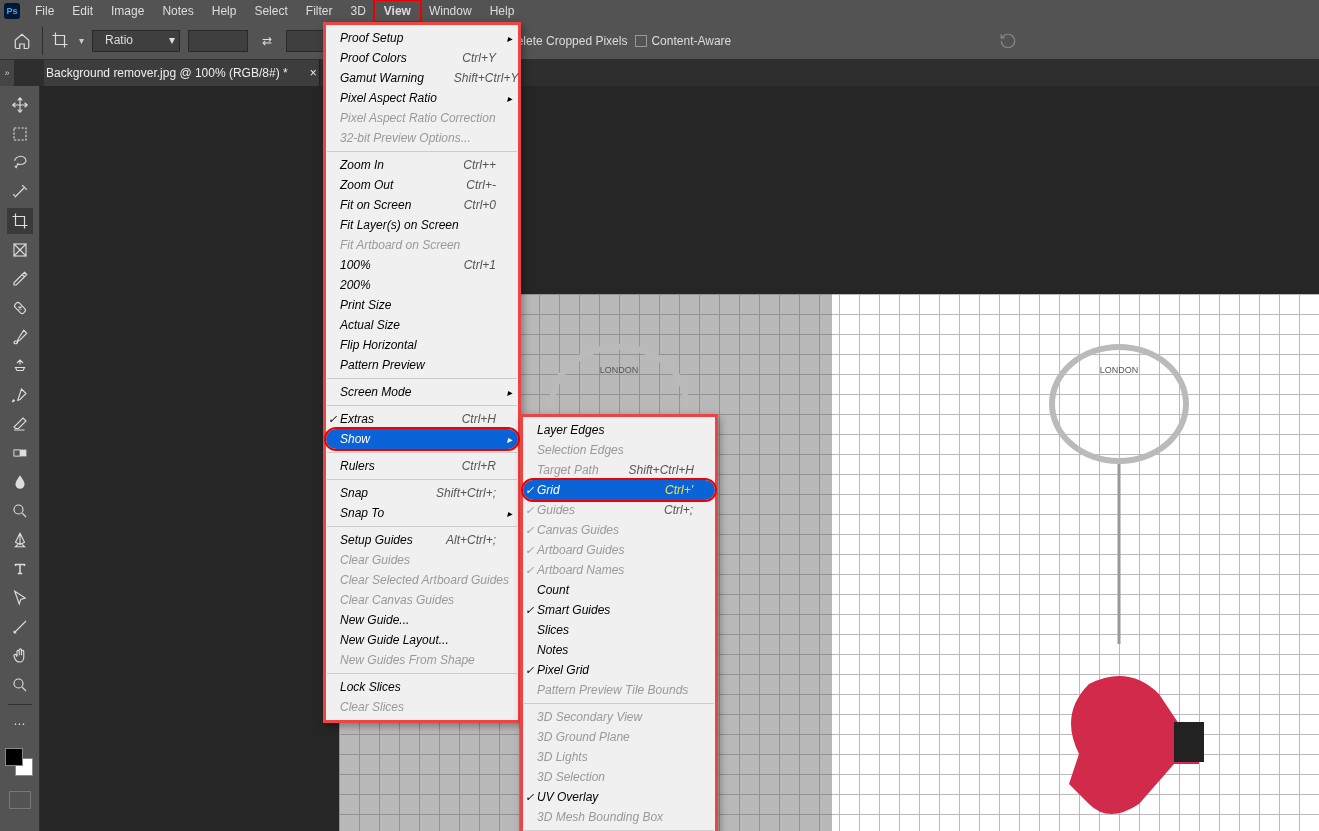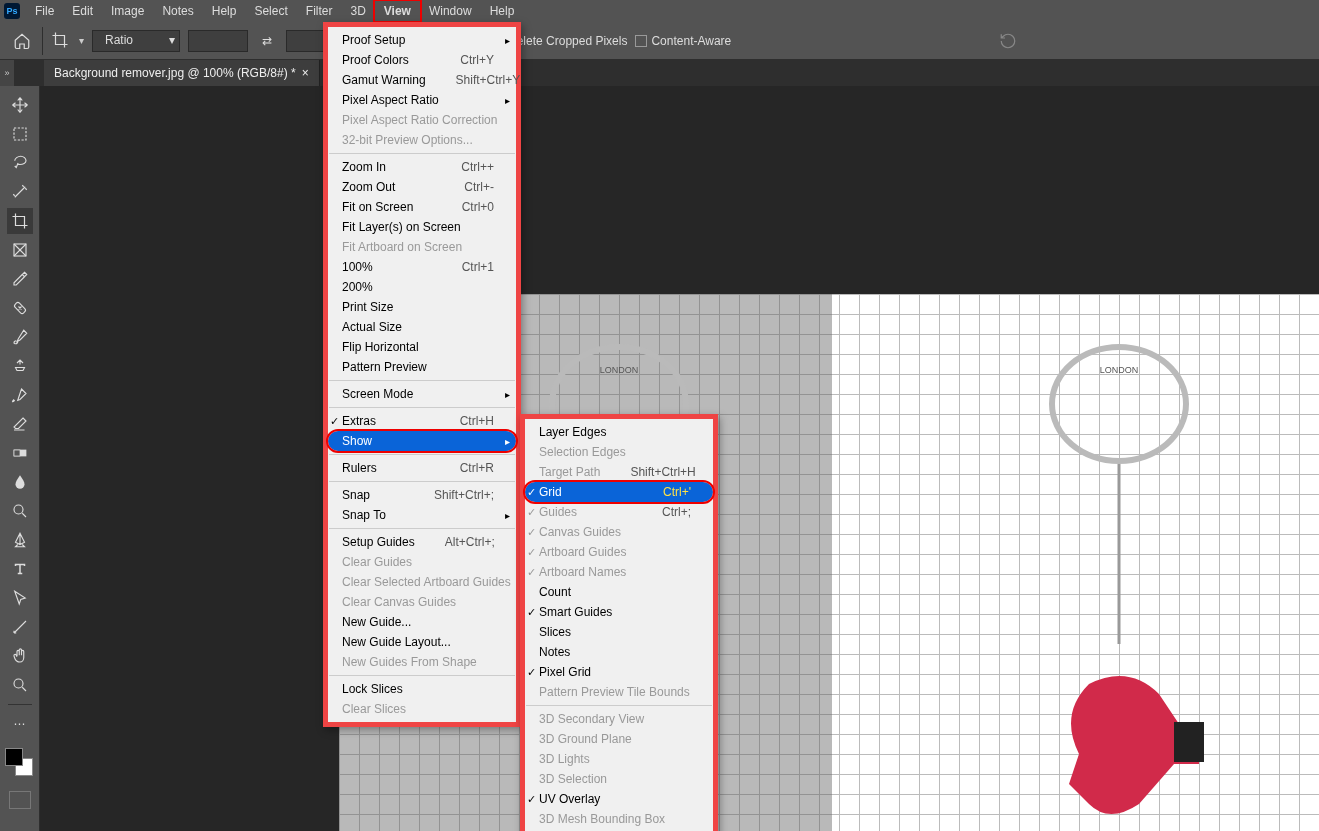--- a/index.html
+++ b/index.html
@@ -11,36 +11,36 @@
   .toolbar { background: #535353; height: 38px; border-bottom: 1px solid #2e2e2e; display: flex; align-items: center; padding-left: 10px; gap: 8px; }
   .tb-home { width: 24px; height: 24px; display: flex; align-items: center; justify-content: center; }
   .tb-crop { width: 20px; height: 20px; }
   .tb-select { background: #3f3f3f; border: 1px solid #2a2a2a; height: 22px; padding: 2px 18px 2px 12px; color: #ddd; min-width: 88px; position: relative; }
   .tb-input { background: #3f3f3f; border: 1px solid #2a2a2a; height: 22px; width: 60px; }
   .tb-btn { width: 22px; height: 22px; display: flex; align-items:center; justify-content:center; }
   .tb-check { display: flex; align-items: center; gap: 4px; }
   .chkbox { width: 12px; height: 12px; border: 1px solid #999; display: inline-block; position: relative; }
   .chkbox.checked::after { content: '✓'; color: #fff; font-size: 10px; position: absolute; top: -2px; left: 0; }
   .tabbar { background: #2e2e2e; height: 26px; display: flex; align-items: stretch; padding-left: 44px; }
-  .doc-tab { background: #3d3d3d; padding: 4px 10px; display: flex; align-items: center; gap: 6px; border-right: 1px solid #222; font-size: 11px; color: #eee; }
+  .doc-tab { background: #3d3d3d; padding: 4px 2px; display: flex; align-items: center; gap: 22px; border-right: 1px solid #222; font-size: 11px; color: #eee; }
   .doc-tab .close { font-size: 12px; cursor: default; }
   .sidebar { position: absolute; left: 0; top: 86px; width: 40px; background: #535353; height: 745px; display: flex; flex-direction: column; align-items: center; padding-top: 6px; gap: 3px; border-right: 1px solid #2e2e2e;}
   .expand-sidebar { position: absolute; left: 0; top: 60px; width: 14px; height: 26px; background: #454545; display:flex; align-items:center; justify-content:center; font-size:9px; color:#ccc;}
   .tool { width: 26px; height: 26px; display: flex; align-items: center; justify-content: center; color: #ddd; cursor: default; }
   .tool svg { width: 18px; height: 18px; }
   .tool.active { background: #3a3a3a; }
   .swatches { margin-top: 8px; position: relative; width: 30px; height: 30px; }
   .swatch-fg { position: absolute; width: 18px; height: 18px; background: #000; border: 1px solid #888; top: 0; left: 0; }
   .swatch-bg { position: absolute; width: 18px; height: 18px; background: #fff; border: 1px solid #888; top: 10px; left: 10px; }
   .qm { margin-top:10px; width:22px; height:18px; border:1px solid #777;}
   .canvas { position: absolute; left: 40px; top: 86px; right: 0; bottom: 0; background: #262626; }
   .workarea { position: absolute; left: 299px; top: 208px; width: 980px; height: 537px; background: #fff; }
   .grid { position: absolute; inset: 0; background-size: 20px 20px; background-image: linear-gradient(to right, #bbb 1px, transparent 1px), linear-gradient(to bottom, #bbb 1px, transparent 1px);}
   .cropdim { position: absolute; left: 0; top: 0; width: 493px; height: 537px; background: rgba(100,100,100,.45);}
-  .dropdown { position: absolute; background: #f0f0f0; border: 5px solid #ef4444; box-shadow: 2px 3px 8px rgba(0,0,0,.35); color: #000; min-width: 198px; padding: 3px 0; }
+  .dropdown { position: absolute; background: #f0f0f0; border: 3px solid #ef4444; box-shadow: 2px 3px 8px rgba(0,0,0,.35); color: #000; min-width: 198px; padding: 3px 0; font-style: italic; }
   .dd-item { padding: 3px 22px 3px 14px; display: flex; align-items: center; justify-content: space-between; cursor: default; white-space: nowrap; position: relative; }
   .dd-item.disabled { color: #999; }
   .dd-item.highlight { background: #0a64d8; color: #fff; border-radius: 10px; }
   .dd-item.outlined { outline: 2px solid #e00; }
   .dd-item .shortcut { color: #555; margin-left: 30px; }
   .dd-item.highlight .shortcut { color: #fde047; }
   .dd-item .arrow { position: absolute; right: 6px; font-size: 10px; }
   .dd-sep { height: 1px; background: #ccc; margin: 3px 1px; }
   .check-mark { position: absolute; left: 2px; font-size: 11px; }
   .view-menu { left: 323px; top: 22px; width: 198px; }

